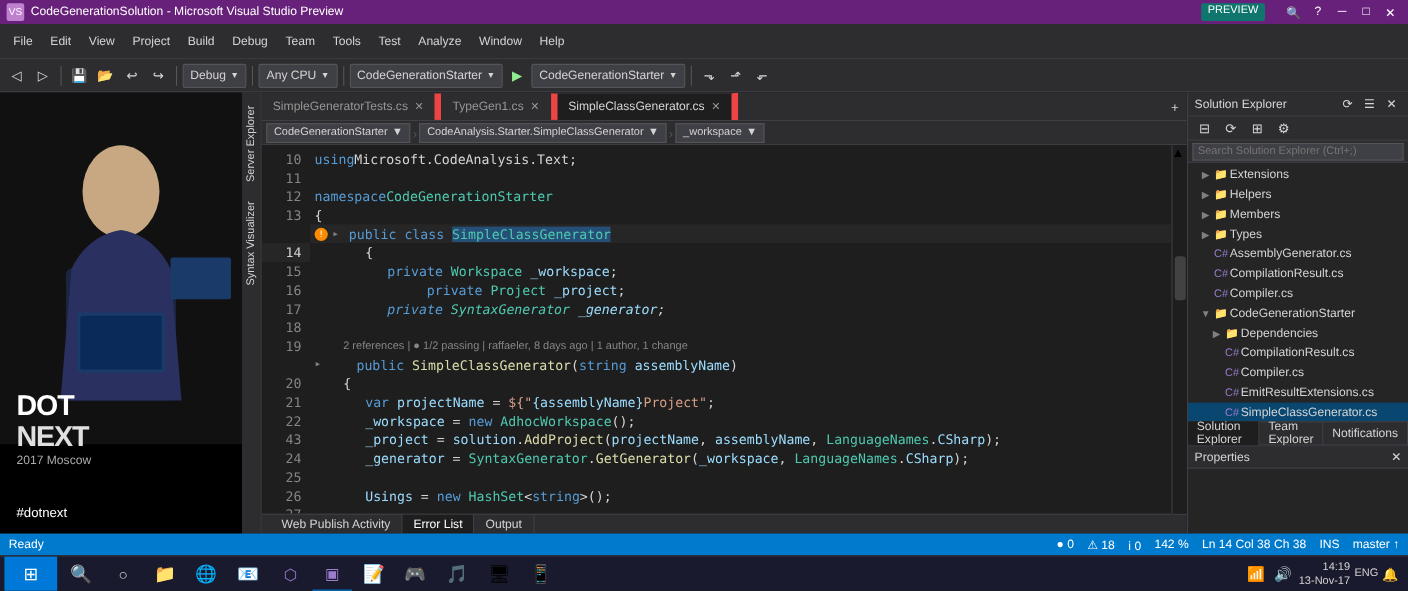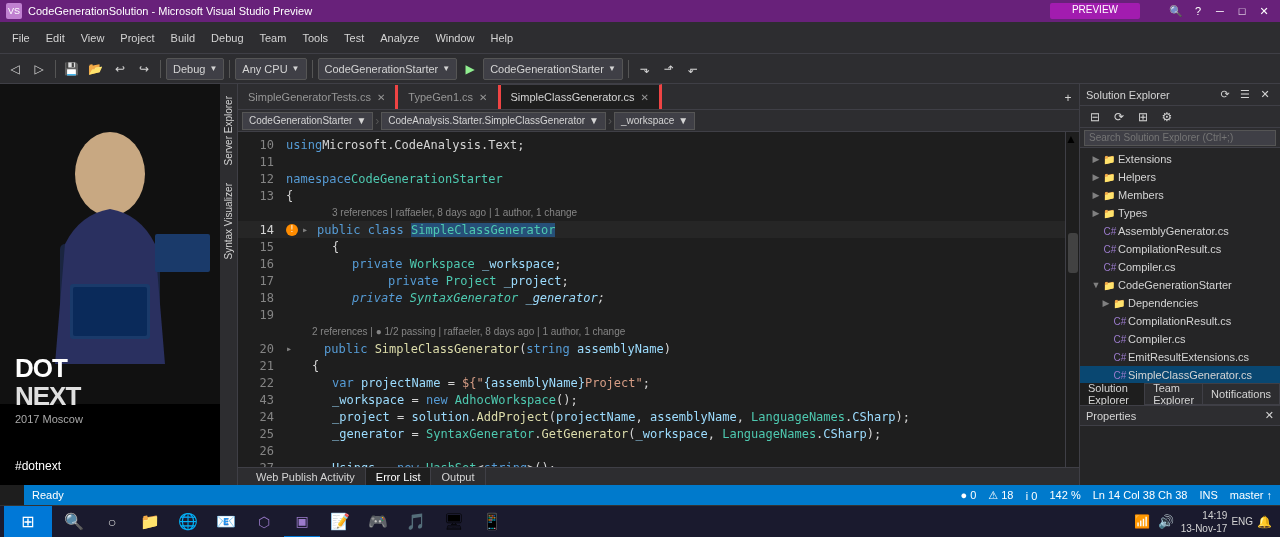--- a/index.html
+++ b/index.html
@@ -14,21 +14,21 @@
       justify-content: space-between;
       padding: 0 6px;
       color: white;
       font-size: 11px;
       flex-shrink: 0;
     }
     #title-bar .title-left { display: flex; align-items: center; gap: 6px; }
     #title-bar .title-icon { width: 16px; height: 16px; background: #c080d0; border-radius: 2px; display: flex; align-items: center; justify-content: center; font-size: 9px; color: white; }
     #title-bar .title-text { font-size: 11px; }
     #title-bar .title-right { display: flex; gap: 2px; }
-    #title-bar .preview-badge { background: #a21caf; color: white; font-size: 10px; padding: 1px 22px; border-radius: 2px; margin-right: 24px; }
+    #title-bar .preview-badge { background: #0f766e; color: white; font-size: 10px; padding: 1px 6px; border-radius: 2px; margin-right: 14px; }
     #title-bar .win-btn { width: 20px; height: 16px; display: flex; align-items: center; justify-content: center; color: white; font-size: 11px; cursor: pointer; }
 
     
     #menu-bar {
       background: #2d2d30;
       height: 32px;
       display: flex;
       align-items: center;
       padding: 0 4px;
       flex-shrink: 0;
@@ -128,21 +128,21 @@
     }
     .editor-tab {
       height: 24px;
       padding: 12px 10px;
       display: flex;
       align-items: center;
       font-size: 11px;
       color: #969696;
       cursor: pointer;
       background: #2d2d30;
-      border-right: 3px solid #ef4444;
+      border-right: 6px solid #ef4444;
       gap: 6px;
       white-space: nowrap;
     }
     .editor-tab.active {
       background: #1e1e1e;
       color: #d4d4d4;
       border-top: 1px solid #3f3f46;
     }
     .editor-tab .close-x { font-size: 10px; color: #969696; }
 
@@ -356,21 +356,20 @@
     #status-bar {
       height: 20px;
       background: #007acc;
       display: flex;
       align-items: center;
       padding: 0 8px;
       flex-shrink: 0;
       color: white;
       font-size: 11px;
       justify-content: space-between;
-      margin-left: 24px;
     }
     #status-bar .status-left { display: flex; align-items: center; gap: 12px; }
     #status-bar .status-right { display: flex; align-items: center; gap: 12px; }
 
     
     #bottom-panel {
       height: 18px;
       background: #2d2d30;
       border-top: 1px solid #3f3f46;
       display: flex;
@@ -586,23 +585,20 @@
         <div class="code-line">
           <span class="kw">namespace</span>
             <span> </span>
             <span class="type">CodeGenerationStarter</span>
         </div>
 
         <div class="code-line">
           <span class="punct">{</span>
         </div>
 
-        <div class="lens-line">
-          <span style="margin-left:46px;">3 references | raffaeler, 8 days ago | 1 author, 1 change</span>
-        </div>
 
         <div class="code-line active-line">
           <span class="hint-icon">!</span>
           <span class="expand-btn">▸</span>
           <span style="margin-left:7px;"><span class="kw">public</span><span> </span><span class="kw">class</span><span> </span><span style="background:#264f78;" class="type">SimpleClassGenerator</span></span>
         </div>
 
         <div class="code-line">
           <span style="margin-left:46px;" class="punct">{</span>
         </div>

